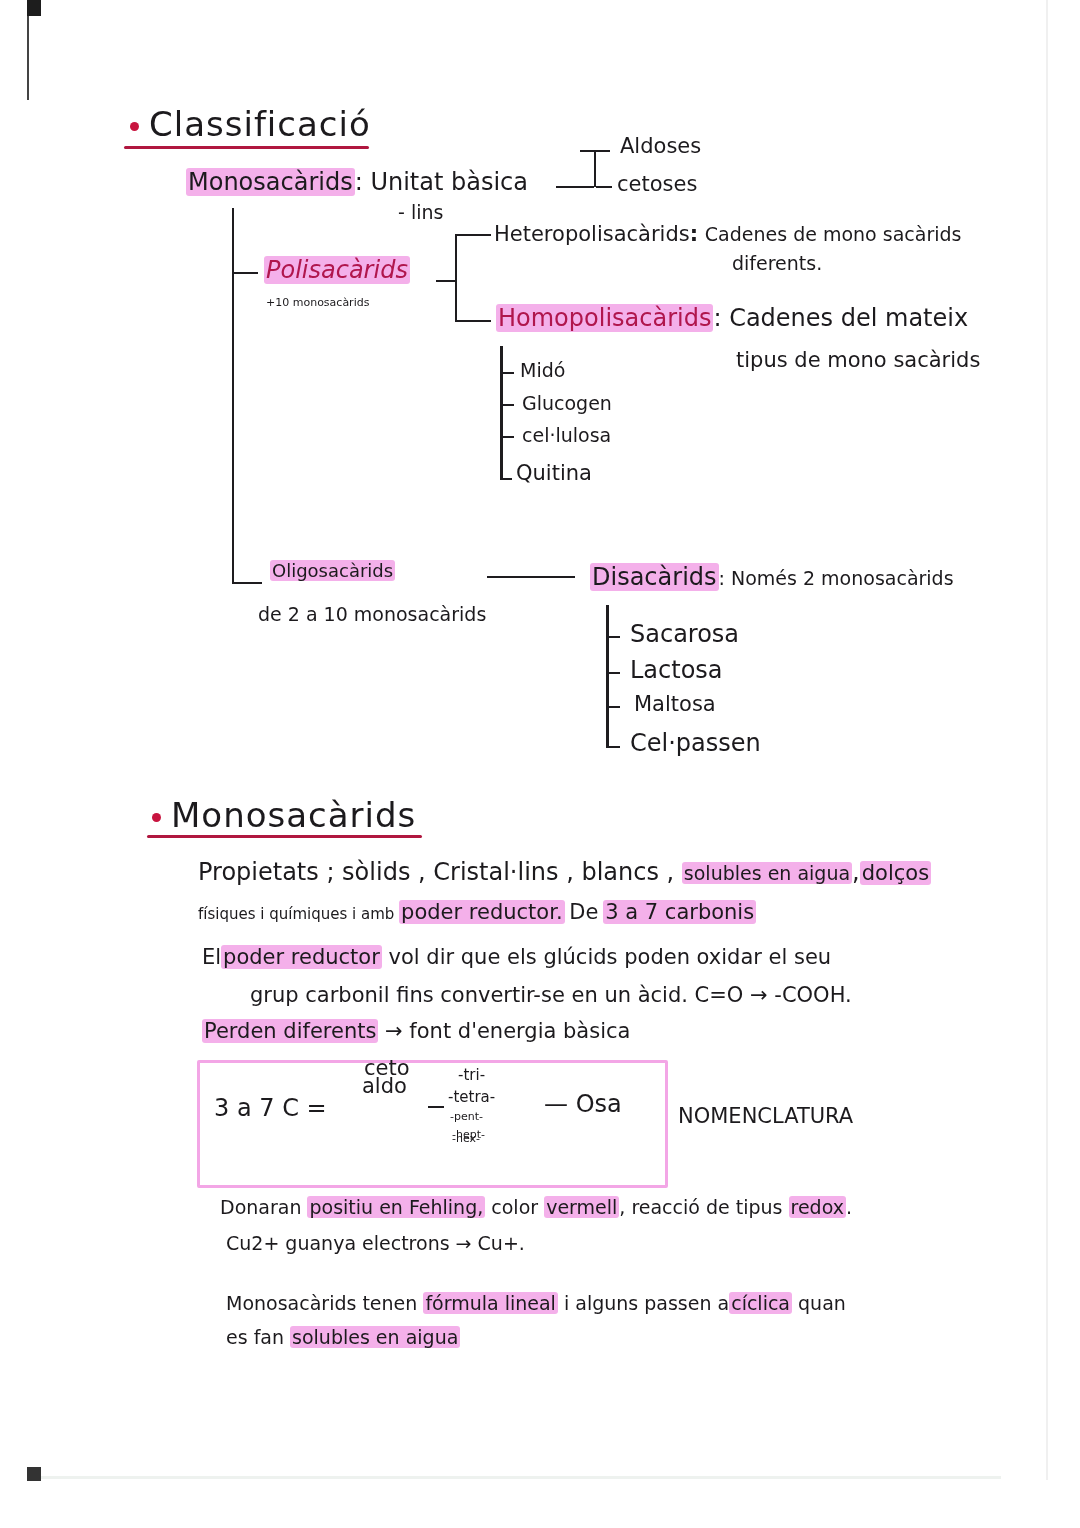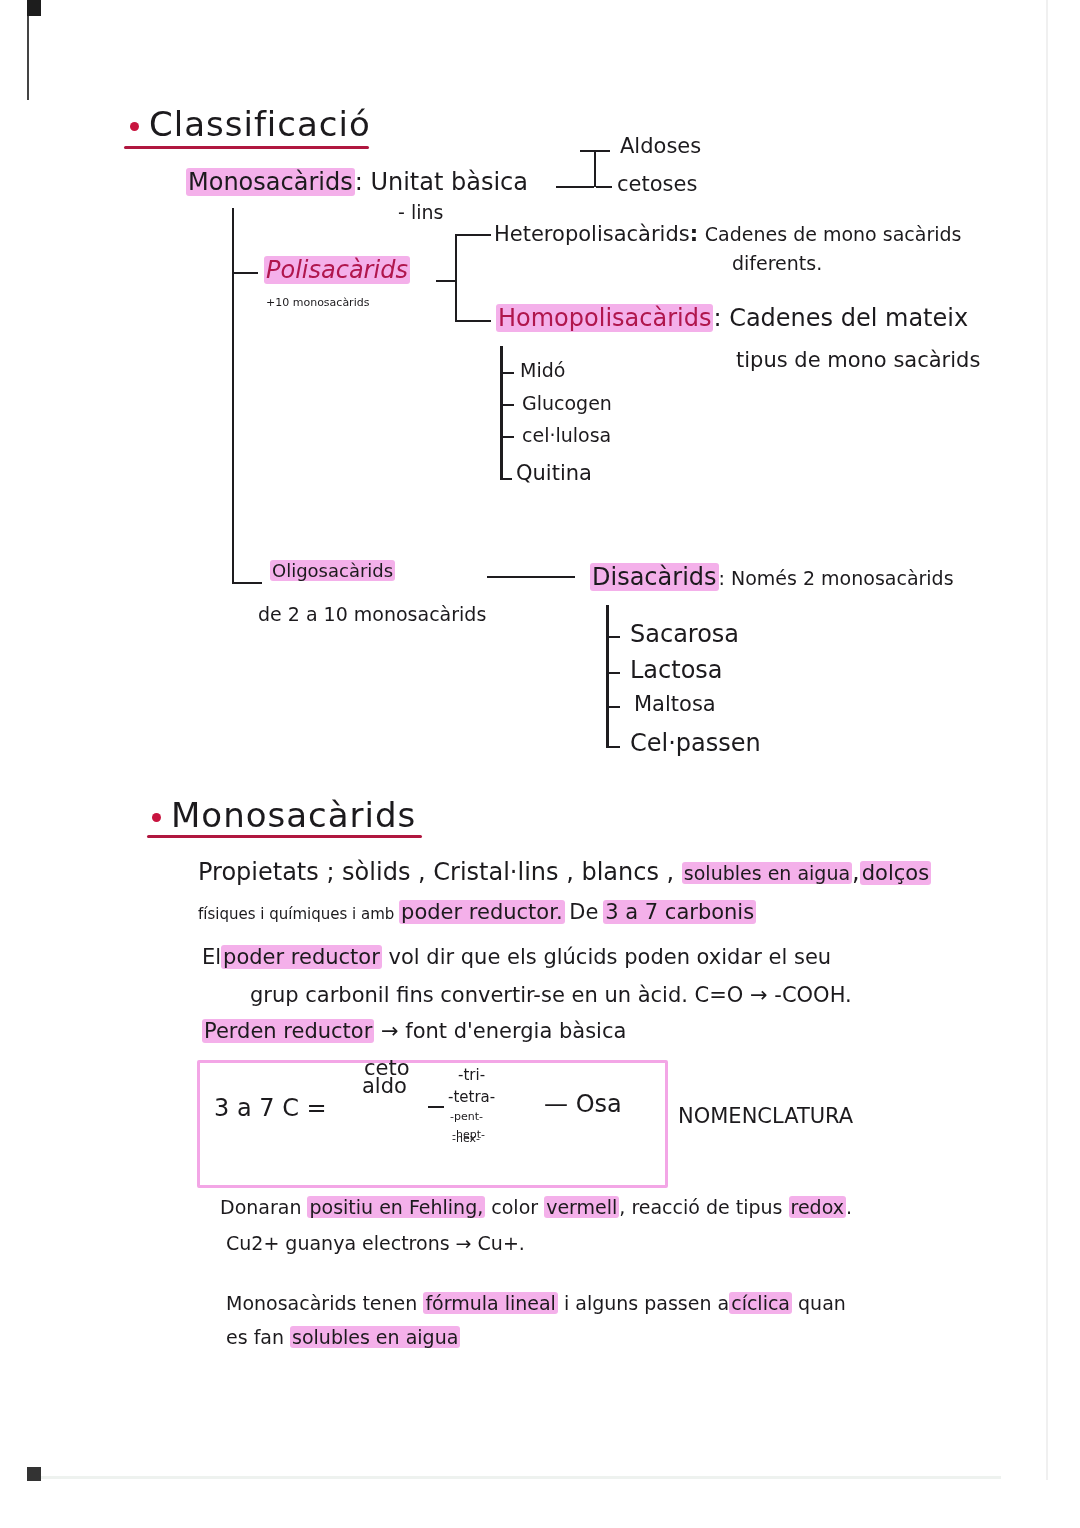--- a/index.html
+++ b/index.html
@@ -127,21 +127,21 @@
   <span class="t22">De</span>
   <span class="hl t22">3 a 7 carbonis</span>
 </div>
 
 <div class="abs t22" style="left:202px; top:945px;">
   <span>El</span><span class="hl">poder reductor</span>
   <span>vol dir que els glúcids poden oxidar el seu</span>
 </div>
 <div class="abs t22" style="left:202px; top:983px;margin-left:48px;">grup carbonil fins convertir-se en un àcid.  C=O → -COOH.</div>
 <div class="abs t22" style="left:202px; top:1019px;">
-  <span class="hl">Perden reductor</span>
+  <span class="hl">Perden diferents</span>
   <span>→ font d'energia bàsica</span>
 </div>
 
 <div class="box"></div>
 <div class="abs t26" style="left:214px; top:1094px;">3 a 7 C =</div>
 <div class="abs t22" style="left:362px; top:1074px;">aldo</div>
 <div class="abs t22" style="left:364px; top:1056px;">ceto</div>
 <div class="ln" style="left:428px; top:1106px; width:16px; height:2px;"></div>
 <div class="abs t16" style="left:458px; top:1066px;">-tri-</div>
 <div class="abs t16" style="left:448px; top:1088px;">-tetra-</div>

